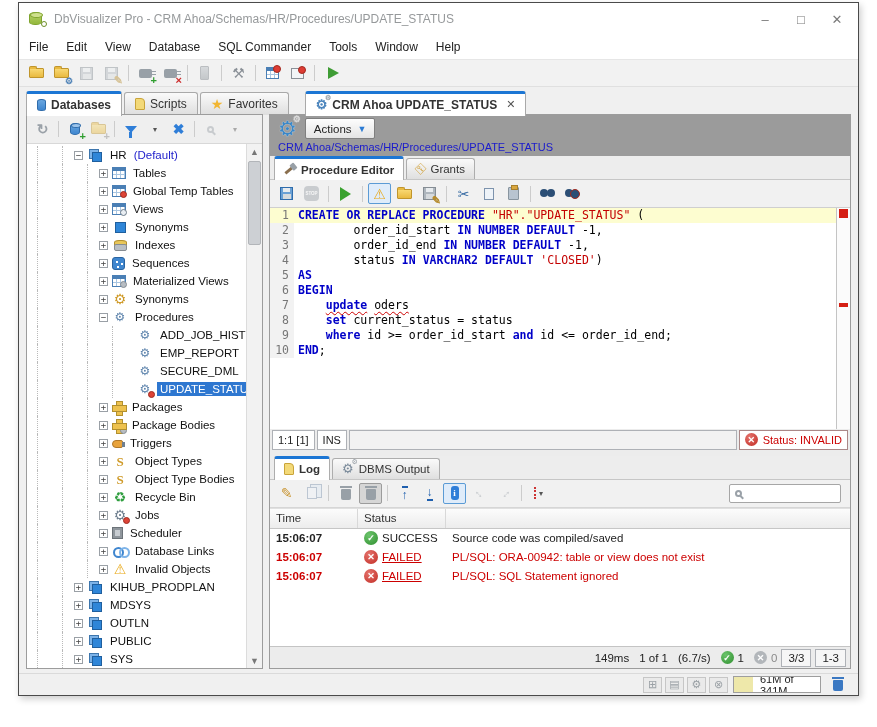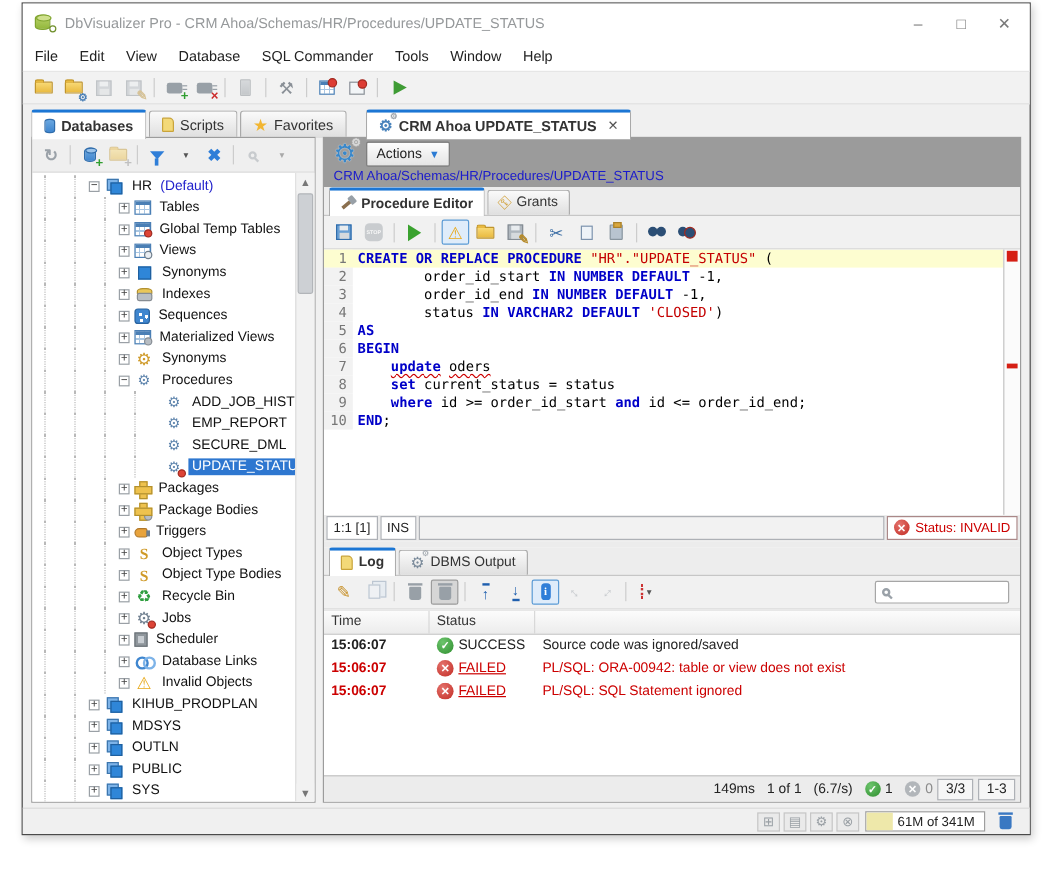--- a/index.html
+++ b/index.html
@@ -179,21 +179,21 @@
   .lrow.error .time,.lrow.error .msg{color:#cc0000;}
   .lrow.error .stxt{color:#cc0000;text-decoration:underline;}
   .lrow .i-ok,.lrow .i-err{width:14px;height:14px;}
   .log-footer{height:22px;background:#ececec;border-top:1px solid #c4c4c4;display:flex;align-items:center;justify-content:flex-end;gap:10px;padding:0 4px;font-size:11.5px;color:#222;flex:none;}
   .fcell{border:1px solid #aeb1b6;background:#f6f6f6;height:18px;display:flex;align-items:center;padding:0 6px;margin-left:-6px;}
   .cnt{display:flex;align-items:center;gap:4px;}
   .cnt .n0{color:#8a8a8a;}
   
   .statusbar{height:22px;background:#f0f0f0;border-top:1px solid #dadada;display:flex;align-items:center;justify-content:flex-end;gap:3px;padding:0 9px;flex:none;}
   .sbtn{width:19px;height:16px;border:1px solid #c6c6c6;background:#eaeaea;display:inline-flex;align-items:center;justify-content:center;color:#9aa0a5;font-size:11px;}
-  .mem{width:100px;height:17px;border:1px solid #9e9e9e;background:#fff;display:flex;align-items:center;font-size:11px;color:#222;position:relative;overflow:hidden;margin:0 2px;}
+  .mem{width:88px;height:17px;border:1px solid #9e9e9e;background:#fff;display:flex;align-items:center;font-size:11px;color:#222;position:relative;overflow:hidden;margin:0 2px;}
   .mem .fill{position:absolute;left:0;top:0;bottom:0;width:22%;background:#eee8aa;}
   .mem .t{position:relative;padding-left:26px;}
 </style>
 </head>
 <body>
 
 <div class="window">
 
   <div class="titlebar">
     <span class="appicon">
@@ -724,21 +724,21 @@
             <span class="hc c-time">Time</span>
             <span class="hc c-status">Status</span>
           </div>
           <div id="log-rows">
               <div class="lrow success">
                 <span class="rc c-time time">15:06:07</span>
                 <span class="rc c-status">
                   <span class="i-ok">✓</span>
                   <span class="stxt">SUCCESS</span>
                 </span>
-                <span class="rc c-msg msg">Source code was ignored/saved</span>
+                <span class="rc c-msg msg">Source code was compiled/saved</span>
               </div>
               <div class="lrow error">
                 <span class="rc c-time time">15:06:07</span>
                 <span class="rc c-status">
                   <span class="i-err">✕</span>
                   <span class="stxt">FAILED</span>
                 </span>
                 <span class="rc c-msg msg">PL/SQL: ORA-00942: table or view does not exist</span>
               </div>
               <div class="lrow error">

